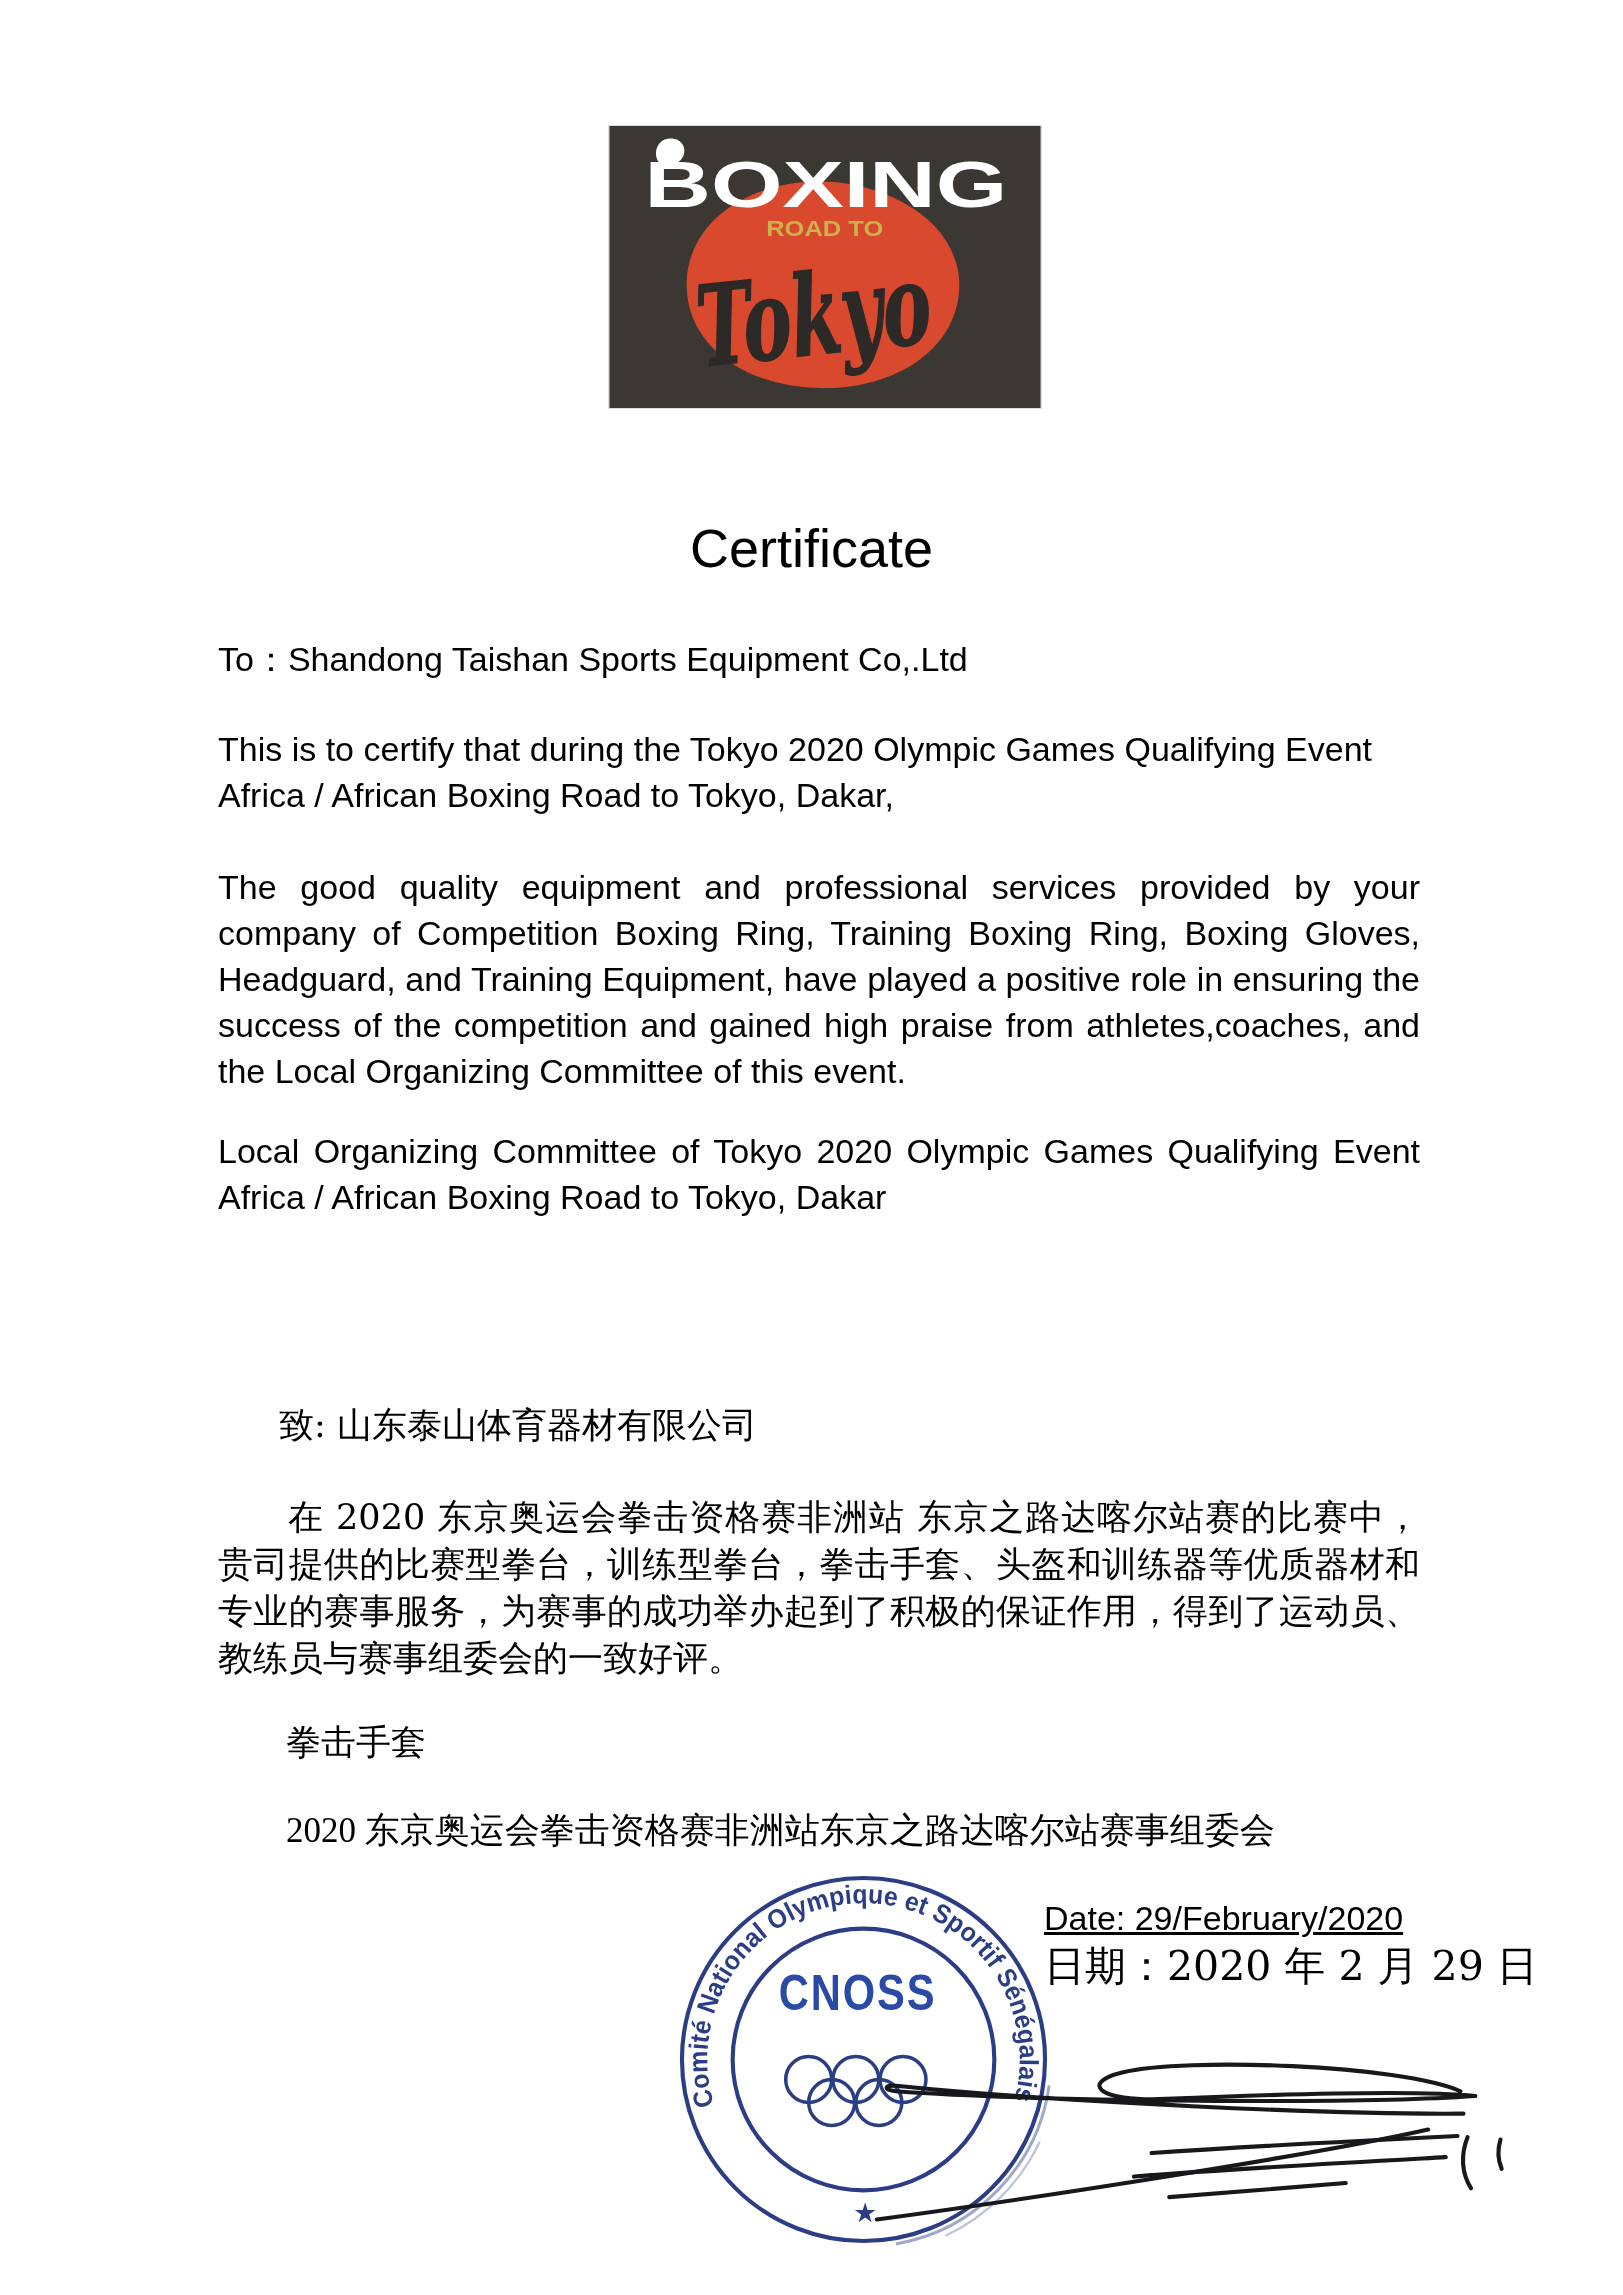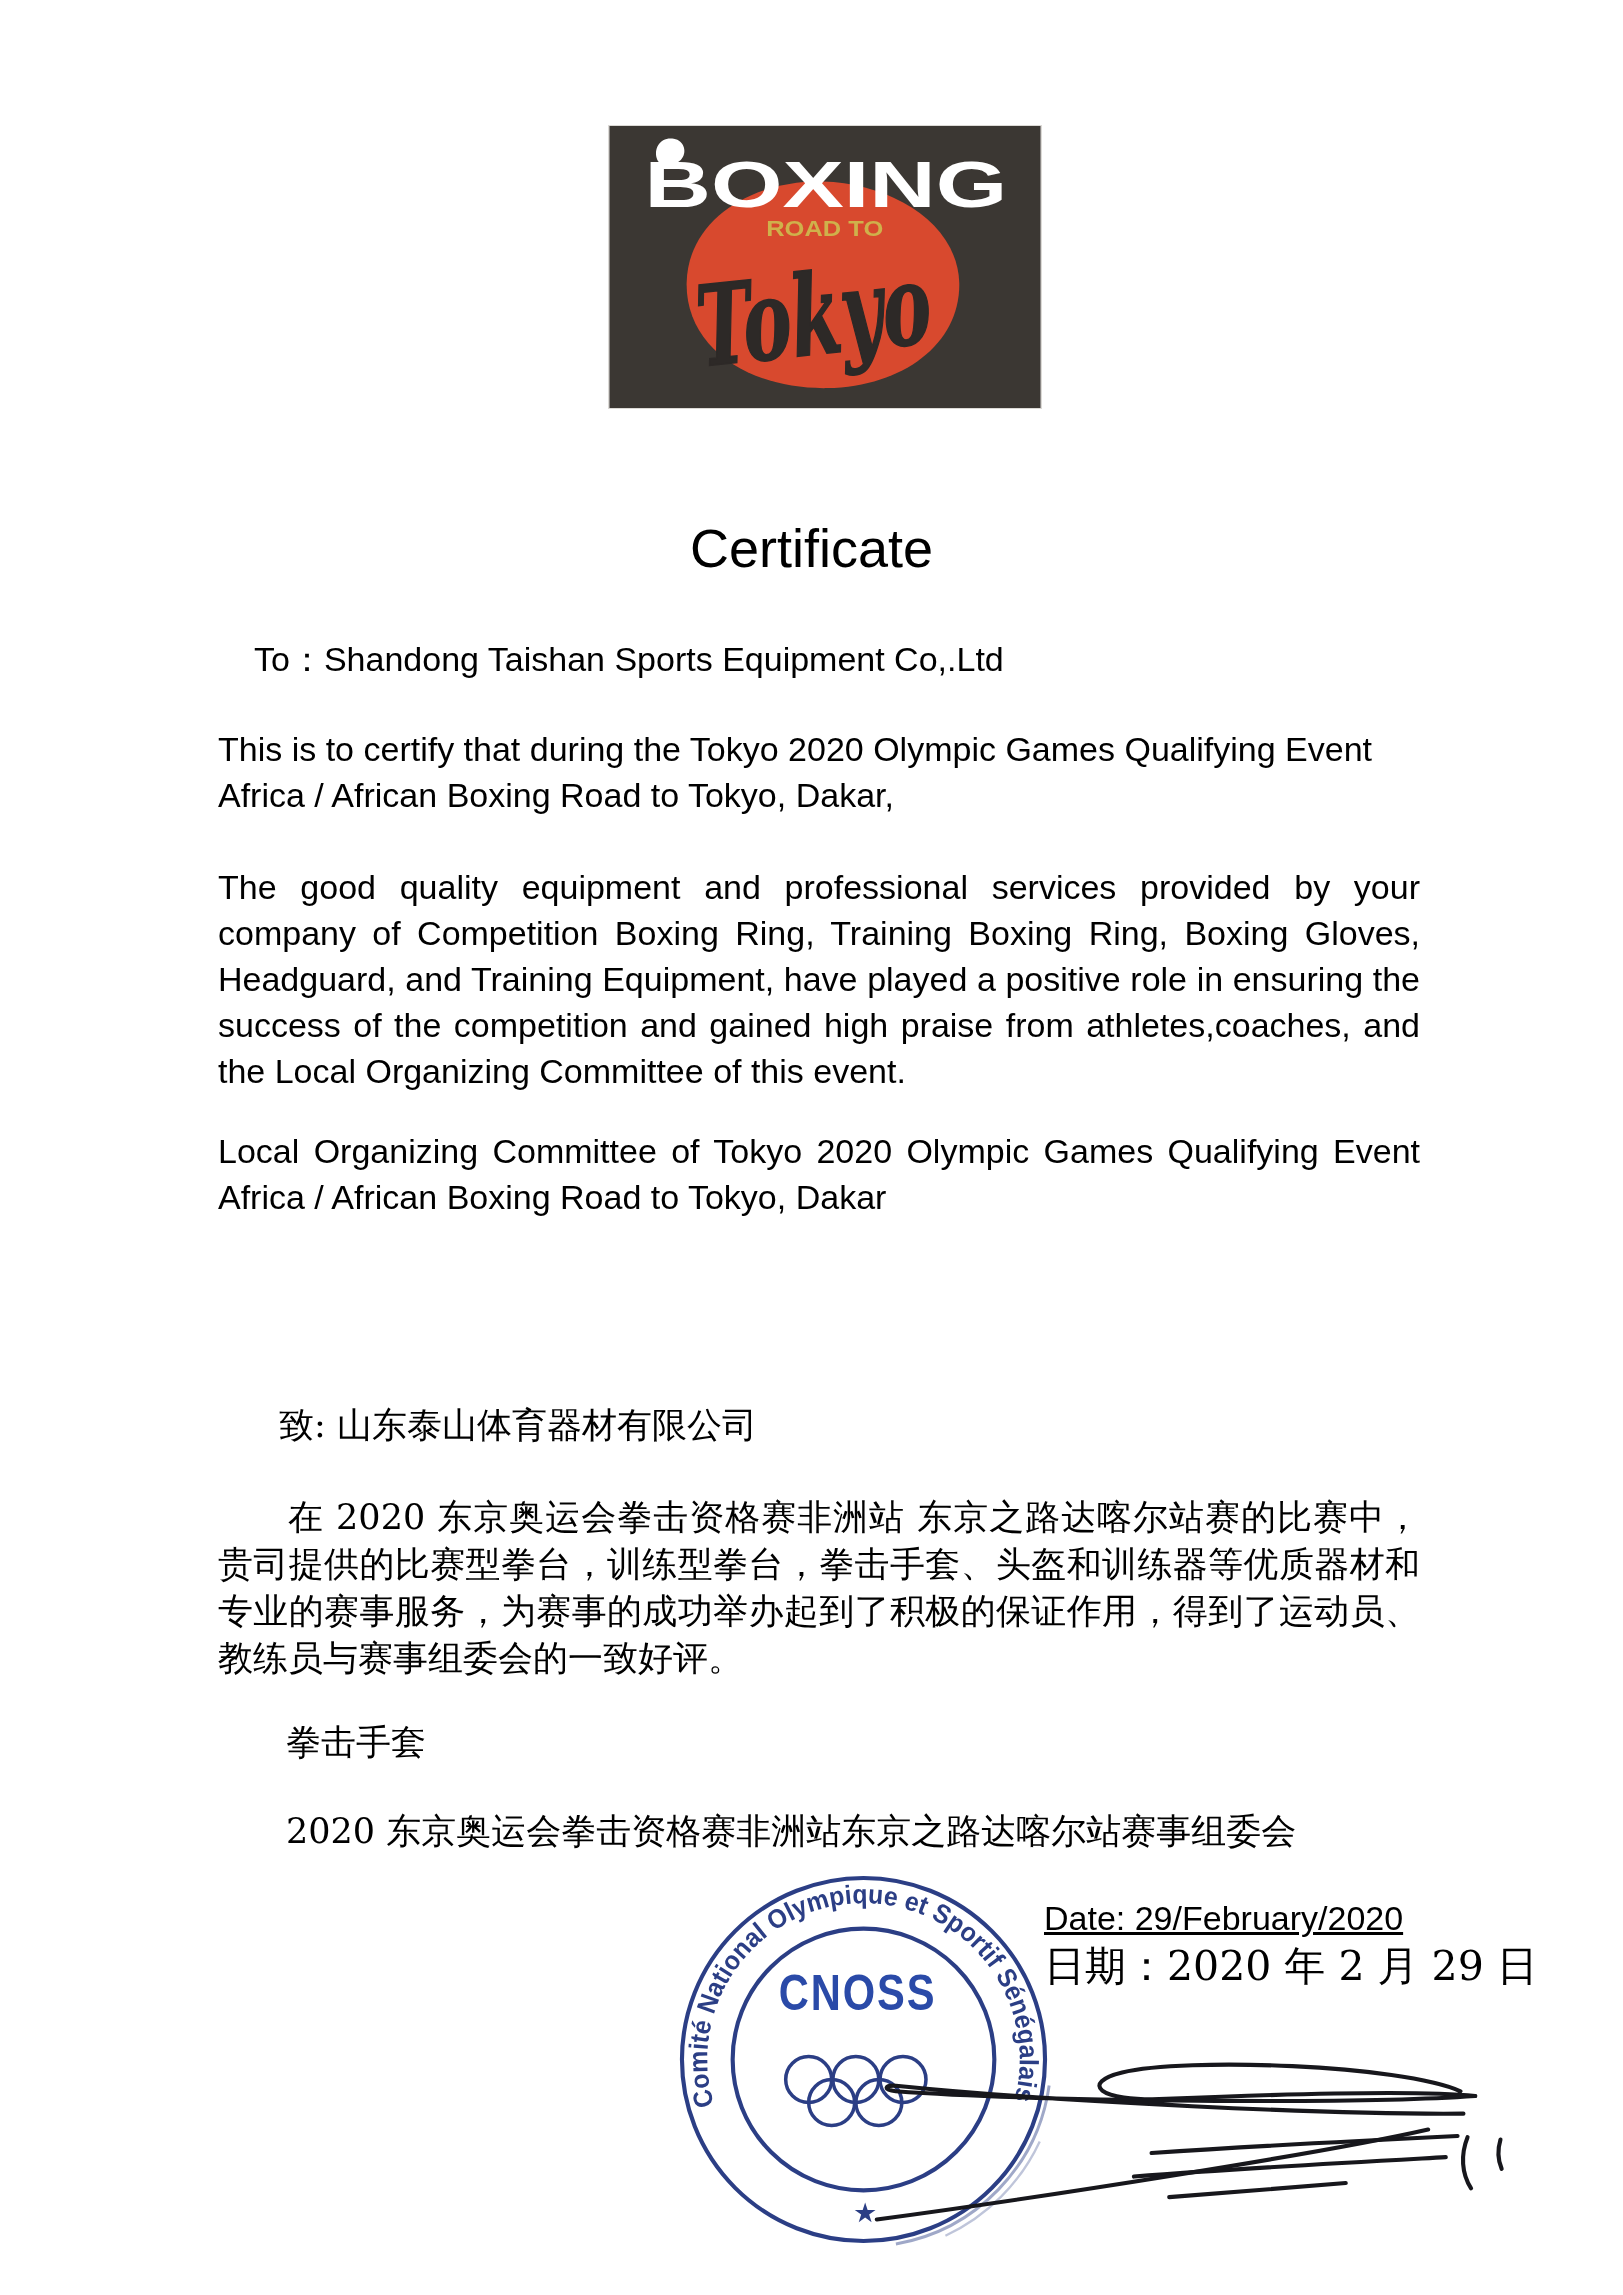--- a/index.html
+++ b/index.html
@@ -17,34 +17,34 @@
     position:absolute; left:608px; top:125px; width:434px; height:284px;
     border:1.2px solid #dcdad6;
   }
   .logo svg { display:block; width:100%; height:100%; }
   
   .title-en {
     position:absolute; left:0; top:521px; width:100%;
     text-align:center; font-size:54px; font-weight:400; line-height:1;
   }
   .col { position:absolute; left:218px; width:1202px; font-size:34px; line-height:46px; }
-  .to-en  { top:636px;margin-left:36px; }
+  .to-en  { top:636px; }
   .p1-en  { top:726px; }
   .p2-en  { top:864px; text-align:justify; }
   .p3-en  { top:1128px; text-align:justify; }
   
   .zh { font-family:"DejaVu Serif","Liberation Serif",serif; }
   .title-zh {
     position:absolute; left:0; top:1284px; width:100%;
     text-align:center; font-size:53px; font-weight:700; line-height:1;
   }
   .to-zh   { top:1402px; font-size:35px; text-indent:61px; }
   .p1-zh   { top:1494px; font-size:35px; line-height:47px; text-align:justify; text-indent:2em; }
   .attest  { top:1719px; font-size:35px; text-indent:68px; }
-  .committee { top:1808px; font-size:35px; text-indent:68px; white-space:nowrap; }
+  .committee { top:1808px; font-size:35px; text-indent:68px; white-space:nowrap;font-family:Liberation Serif, serif; }
   
   .stamp { position:absolute; left:669px; top:1865px; width:389px; height:389px; }
   .stamp svg { display:block; width:100%; height:100%; }
   .signature { position:absolute; left:854px; top:2003px; width:654px; height:253px; }
   .signature svg { display:block; width:100%; height:100%; }
   .dates { position:absolute; left:1044px; top:1894px; line-height:48px; }
   .date-en { font-size:34px;text-decoration:underline; }
   .date-zh { font-size:41px; font-family:"DejaVu Serif","Liberation Serif",serif; }
 </style>
 </head>

